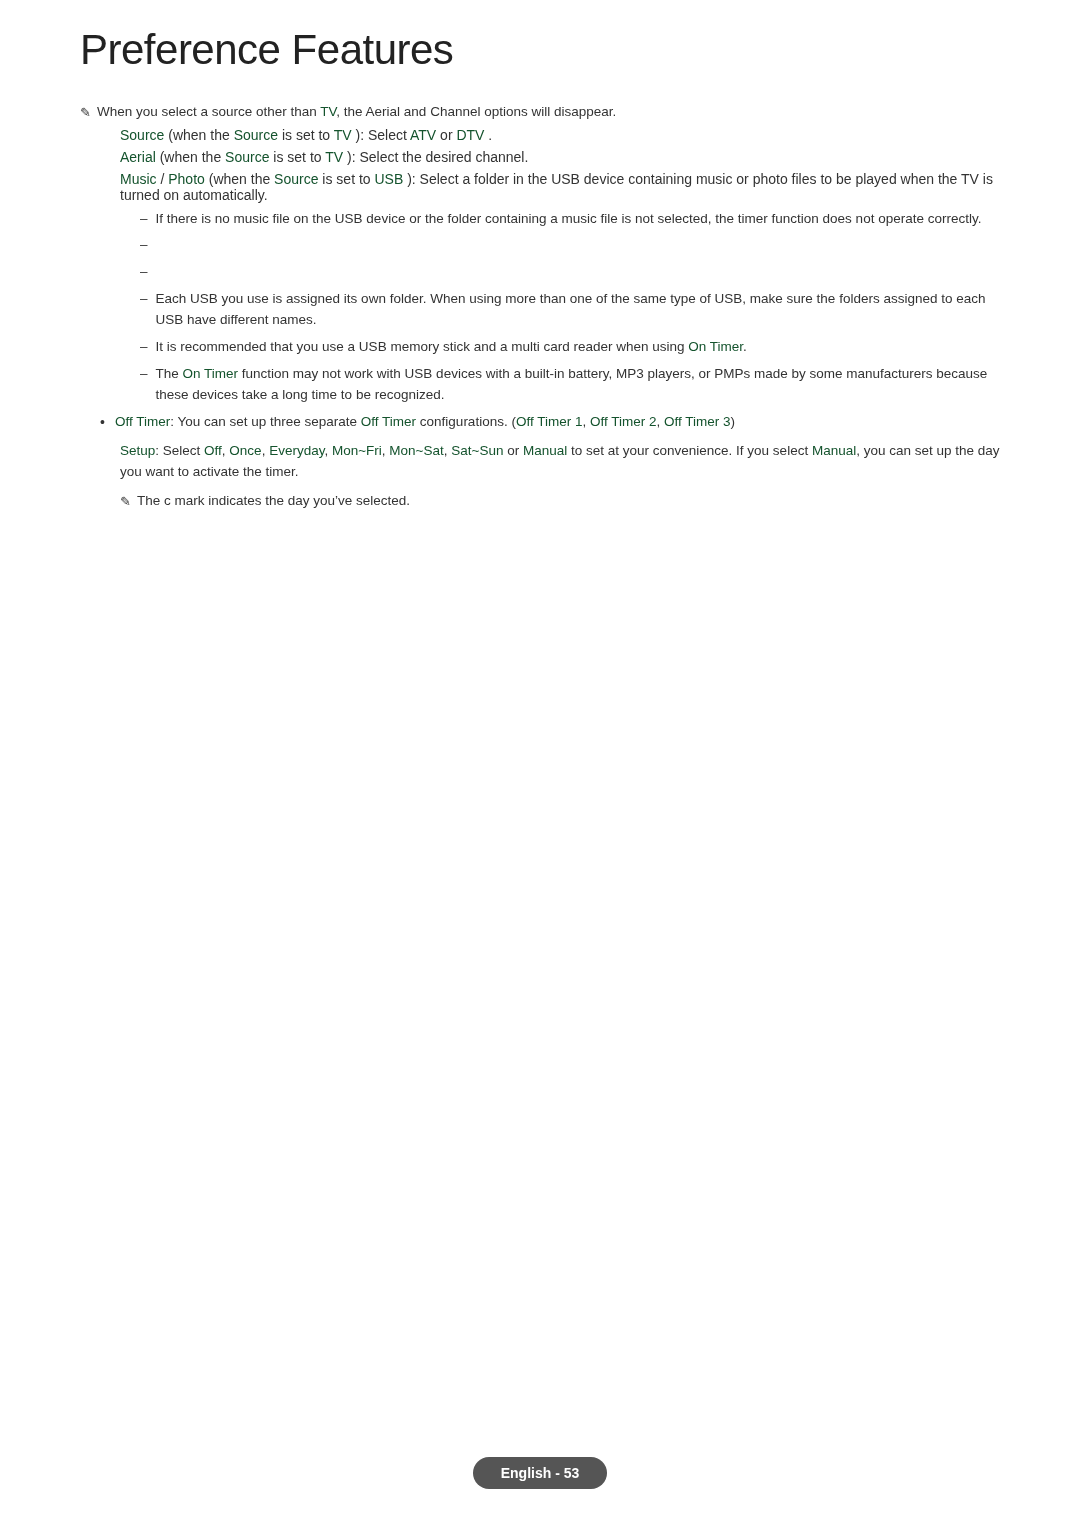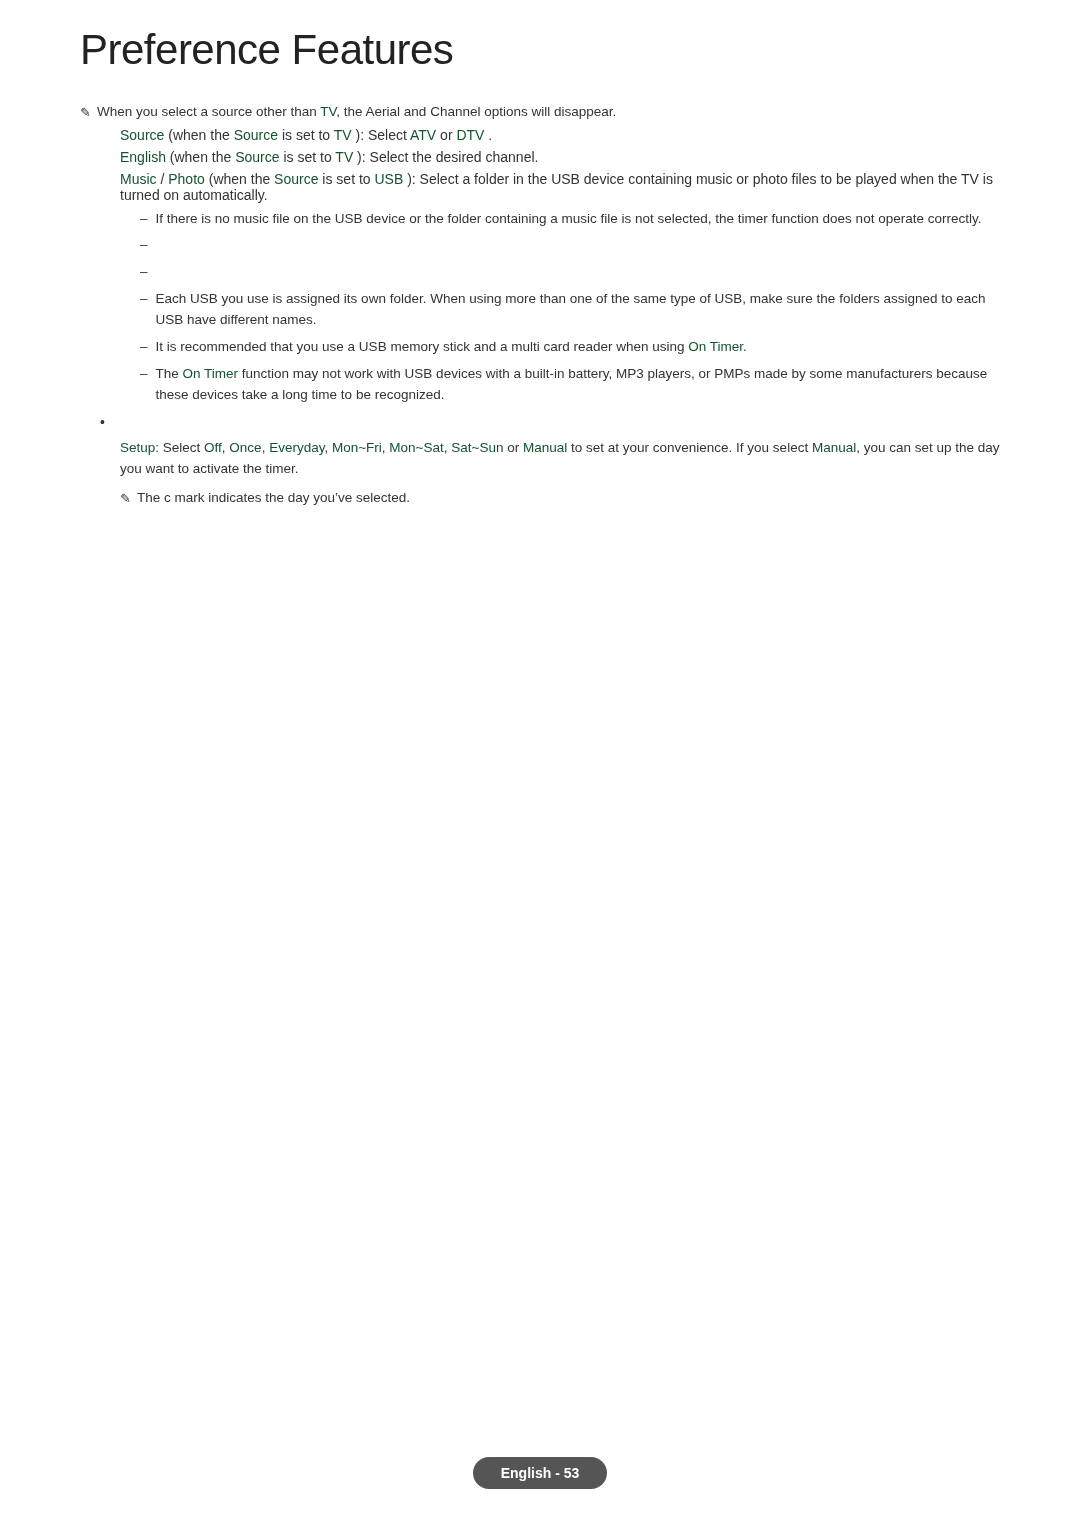--- a/index.html
+++ b/index.html
@@ -156,21 +156,21 @@
     <span> is set to </span>
     <span class="cyan">TV</span>
     <span>): Select </span>
     <span class="cyan">ATV</span>
     <span> or </span>
     <span class="cyan">DTV</span>
     <span>.</span>
   </div>
 
   <div class="indent-block">
-    <span class="cyan">English</span>
+    <span class="cyan">Aerial</span>
     <span> (when the </span>
     <span class="cyan">Source</span>
     <span> is set to </span>
     <span class="cyan">TV</span>
     <span>): Select the desired channel.</span>
   </div>
 
   <div class="indent-block">
     <span class="cyan">Music</span>
     <span> / </span>
@@ -209,20 +209,23 @@
 
   <div class="dash-item">
     <span class="dash">–</span>
     <span class="dash-text">
       The <span class="cyan">On Timer</span> function may not work with USB devices with a built-in battery, MP3 players, or PMPs made by some manufacturers because these devices take a long time to be recognized.
     </span>
   </div>
 
   <div class="bullet-item">
     <span class="bullet-dot">•</span>
+    <span class="bullet-text">
+      <span class="cyan">Off Timer</span>: You can set up three separate <span class="cyan">Off Timer</span> configurations. (<span class="cyan">Off Timer 1</span>, <span class="cyan">Off Timer 2</span>, <span class="cyan">Off Timer 3</span>)
+    </span>
   </div>
 
   <div class="para-indent">
     <span class="cyan">Setup</span>: Select <span class="cyan">Off</span>, <span class="cyan">Once</span>, <span class="cyan">Everyday</span>, <span class="cyan">Mon~Fri</span>, <span class="cyan">Mon~Sat</span>, <span class="cyan">Sat~Sun</span> or <span class="cyan">Manual</span> to set at your convenience. If you select <span class="cyan">Manual</span>, you can set up the day you want to activate the timer.
   </div>
 
   <div class="para-indent-note">
     <span class="note-icon" style="margin-right:6px;">✎</span>
     <span>The c mark indicates the day you’ve selected.</span>
   </div>

